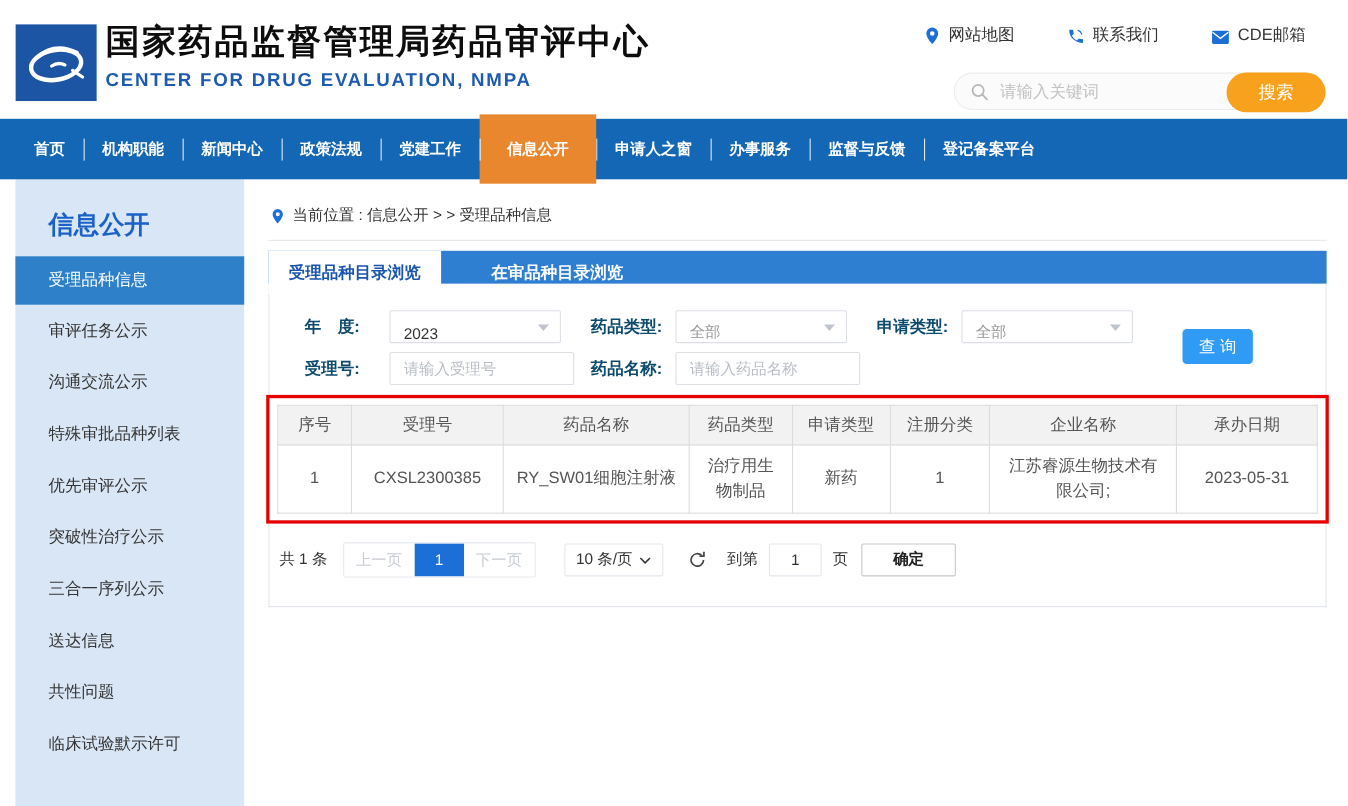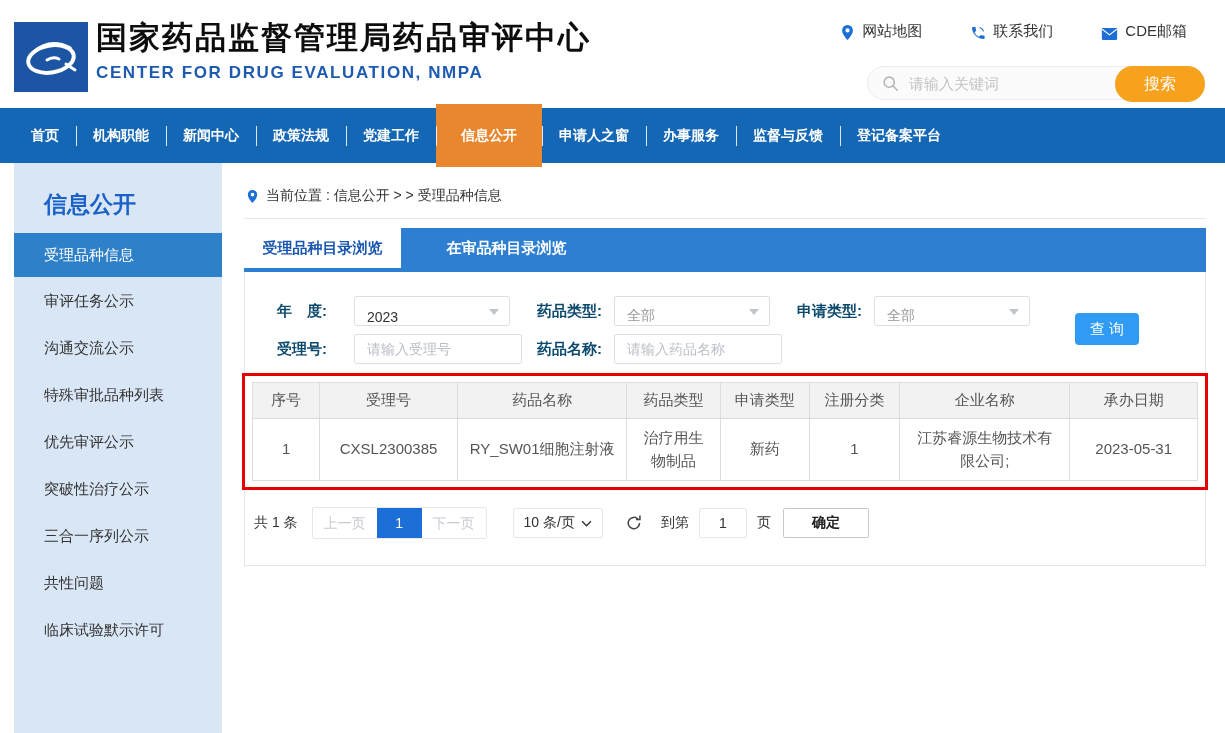--- a/index.html
+++ b/index.html
@@ -36,21 +36,21 @@
   .sidebar { margin-left:14px; width:208px; background:#d9e6f5; flex:none; }
   .side-title { padding:26px 0 10px 30px; font-size:23px; font-weight:bold; color:#1b62c8; }
   .side-item { height:47px; line-height:47px; padding-left:30px; font-size:15px; color:#333; cursor:pointer; }
   .side-item.active { background:#2e80c8; color:#fff; height:44px; line-height:44px; margin-top:3px; }
 
   .content { flex:1; margin:0 19px 0 22px; }
 
   .breadcrumb { display:flex; align-items:center; gap:7px; padding:24px 0 13px 2px;
     font-size:14px; color:#333; border-bottom:1px solid #e8e8e8; }
 
-  .tabbar { margin-top:9px; height:44px; background:#2e7fd2; display:flex; }
+  .tabbar { margin-top:9px; height:30px; background:#2e7fd2; display:flex; }
   .tab { height:40px; display:flex; align-items:center; justify-content:center;
     font-size:15px; font-weight:bold; cursor:pointer; }
   .tab.active { width:157px; background:#fff; color:#1a56b0; }
   .tab.inactive { width:211px; color:#fff; }
 
   .panel { border:1px solid #e2e6ec; border-top:none; background:#fff; padding:24px 0 26px 0; min-height:283px; }
 
   
   .filters { position:relative; padding-left:32px; }
   .frow { display:flex; margin-bottom:8px; }
@@ -158,20 +158,21 @@
 
   <div class="sidebar">
     <div class="side-title">信息公开</div>
     <div class="side-item active">受理品种信息</div>
     <div class="side-item">审评任务公示</div>
     <div class="side-item">沟通交流公示</div>
     <div class="side-item">特殊审批品种列表</div>
     <div class="side-item">优先审评公示</div>
     <div class="side-item">突破性治疗公示</div>
     <div class="side-item">三合一序列公示</div>
+    <div class="side-item">送达信息</div>
     <div class="side-item">共性问题</div>
     <div class="side-item">临床试验默示许可</div>
   </div>
 
   <div class="content">
 
     <div class="breadcrumb">
       <svg width="13" height="15" viewBox="0 0 20 22">
         <path d="M10 1a7.2 7.2 0 0 0-7.2 7.2C2.8 13.6 10 21 10 21s7.2-7.4 7.2-12.8A7.2 7.2 0 0 0 10 1zm0 10a2.8 2.8 0 1 1 0-5.6 2.8 2.8 0 0 1 0 5.6z" fill="#1d6fd6"></path>
       </svg>

